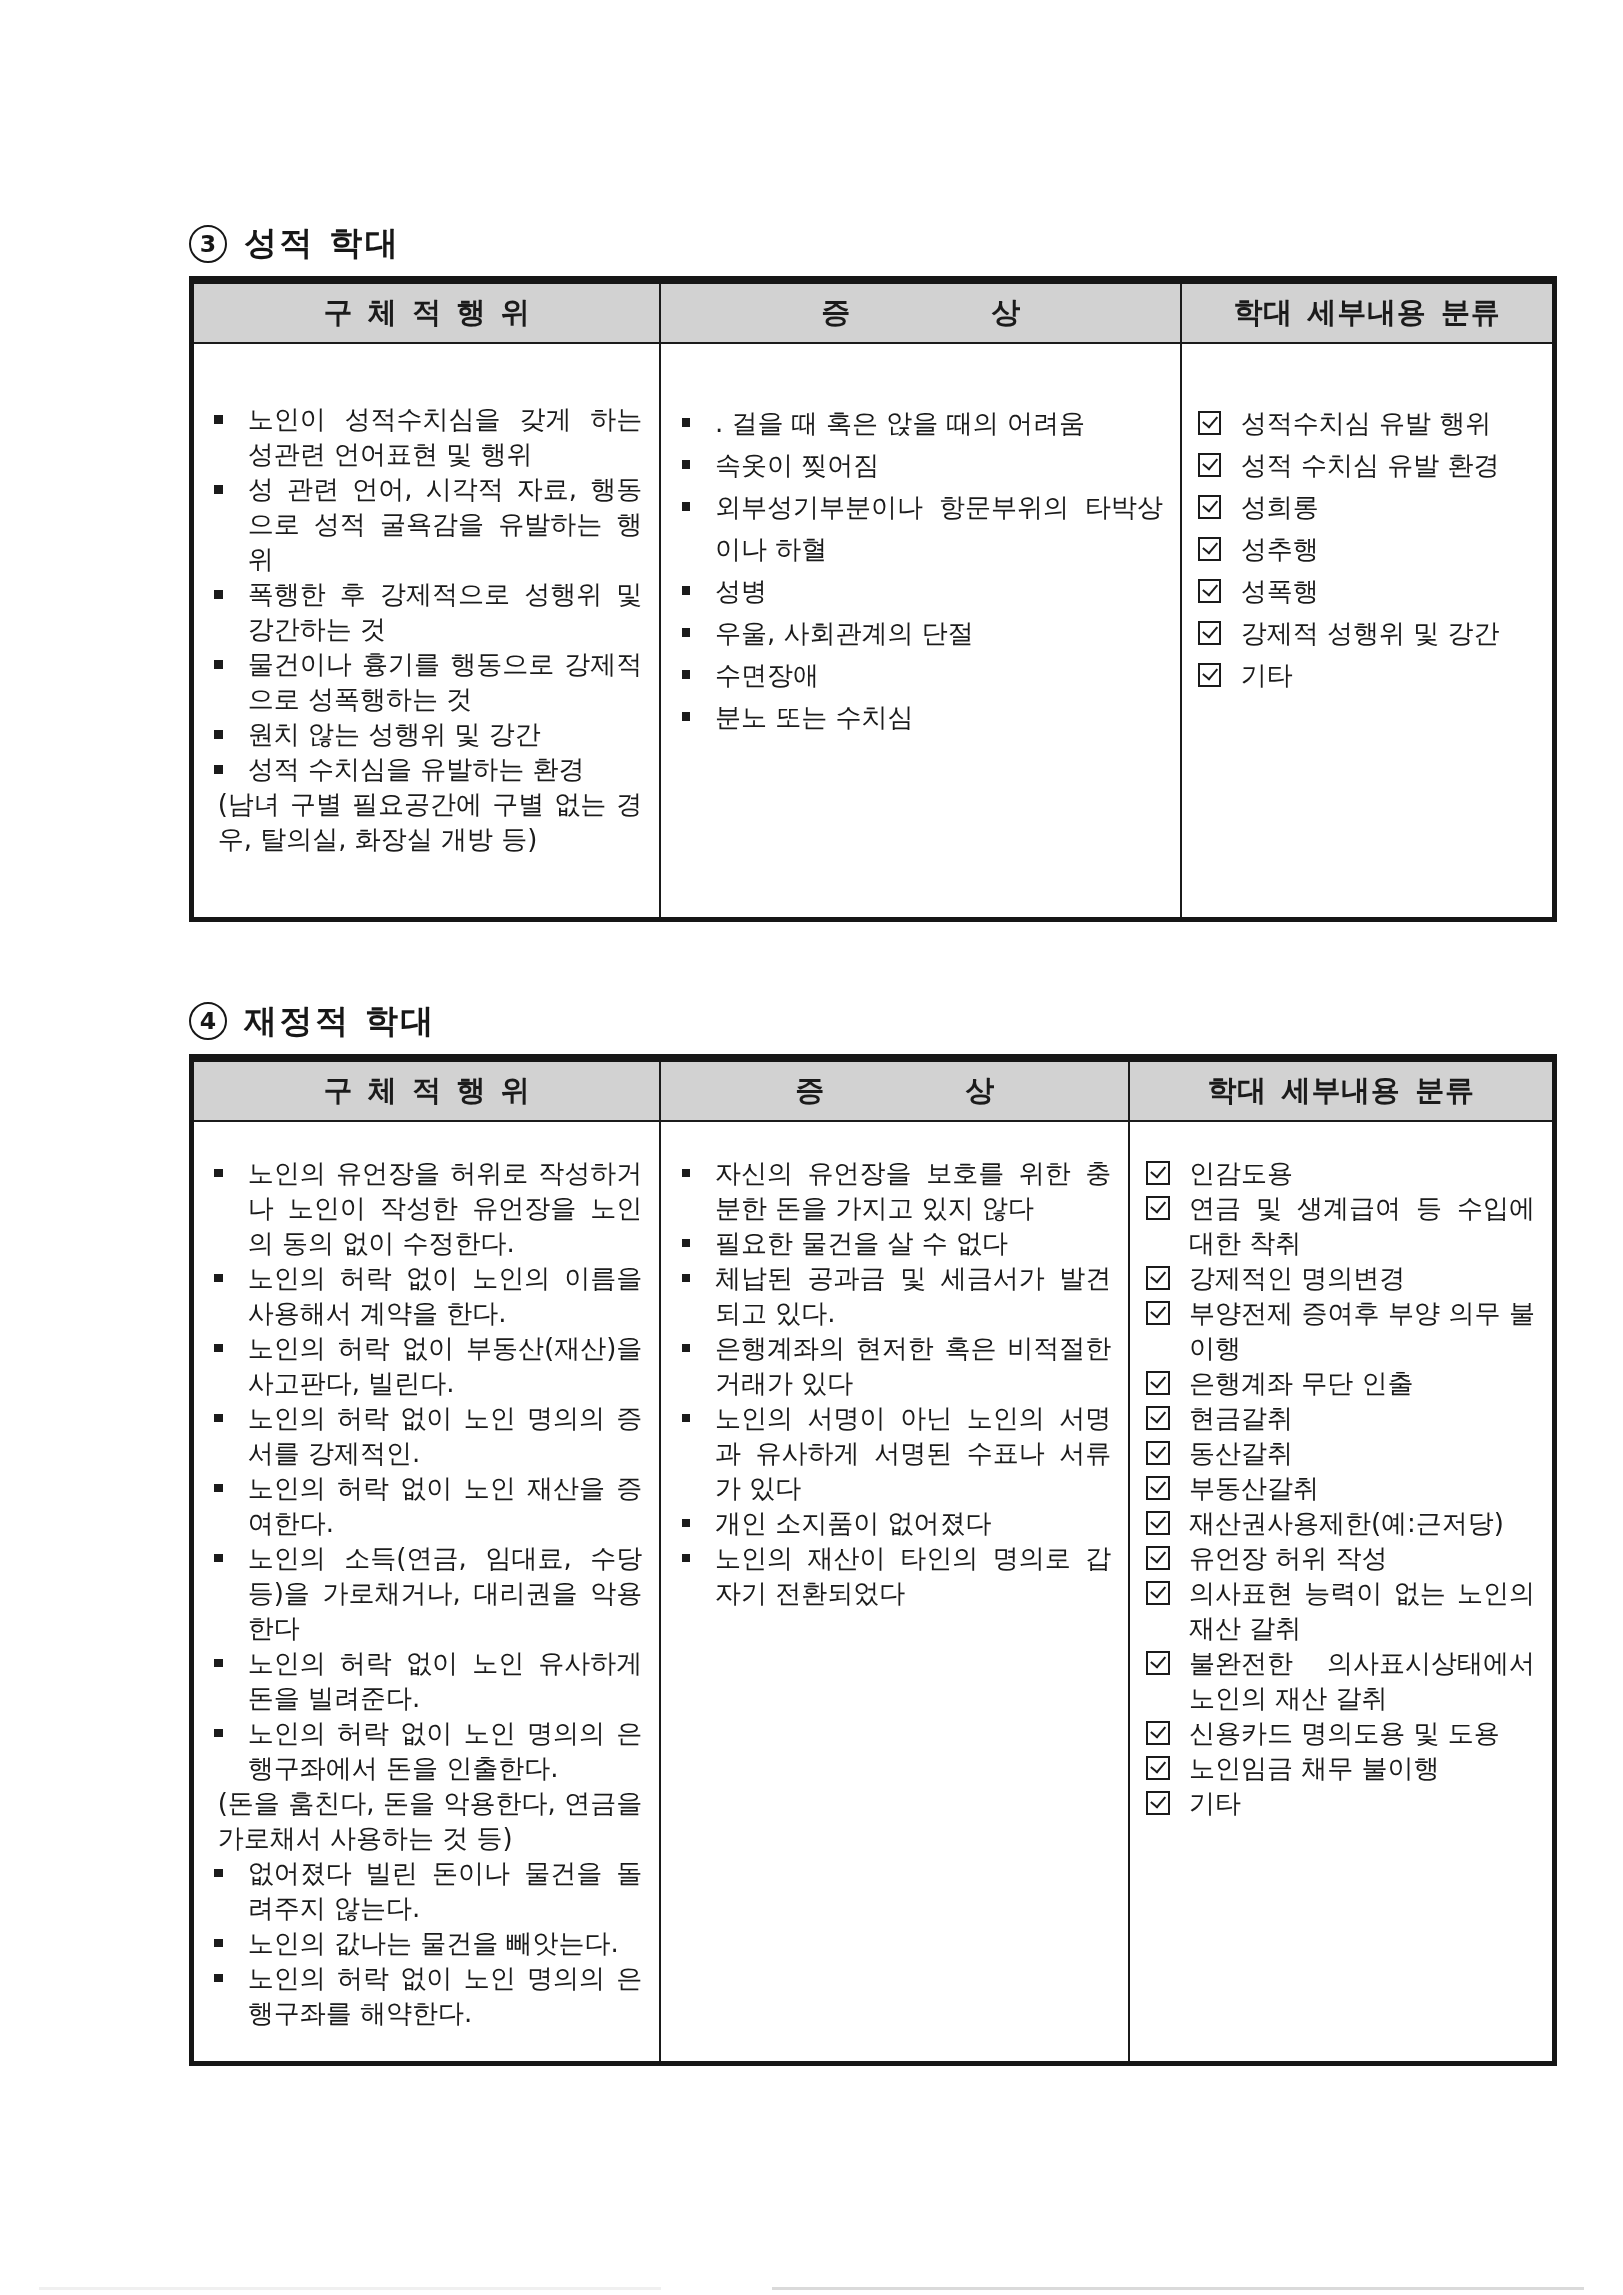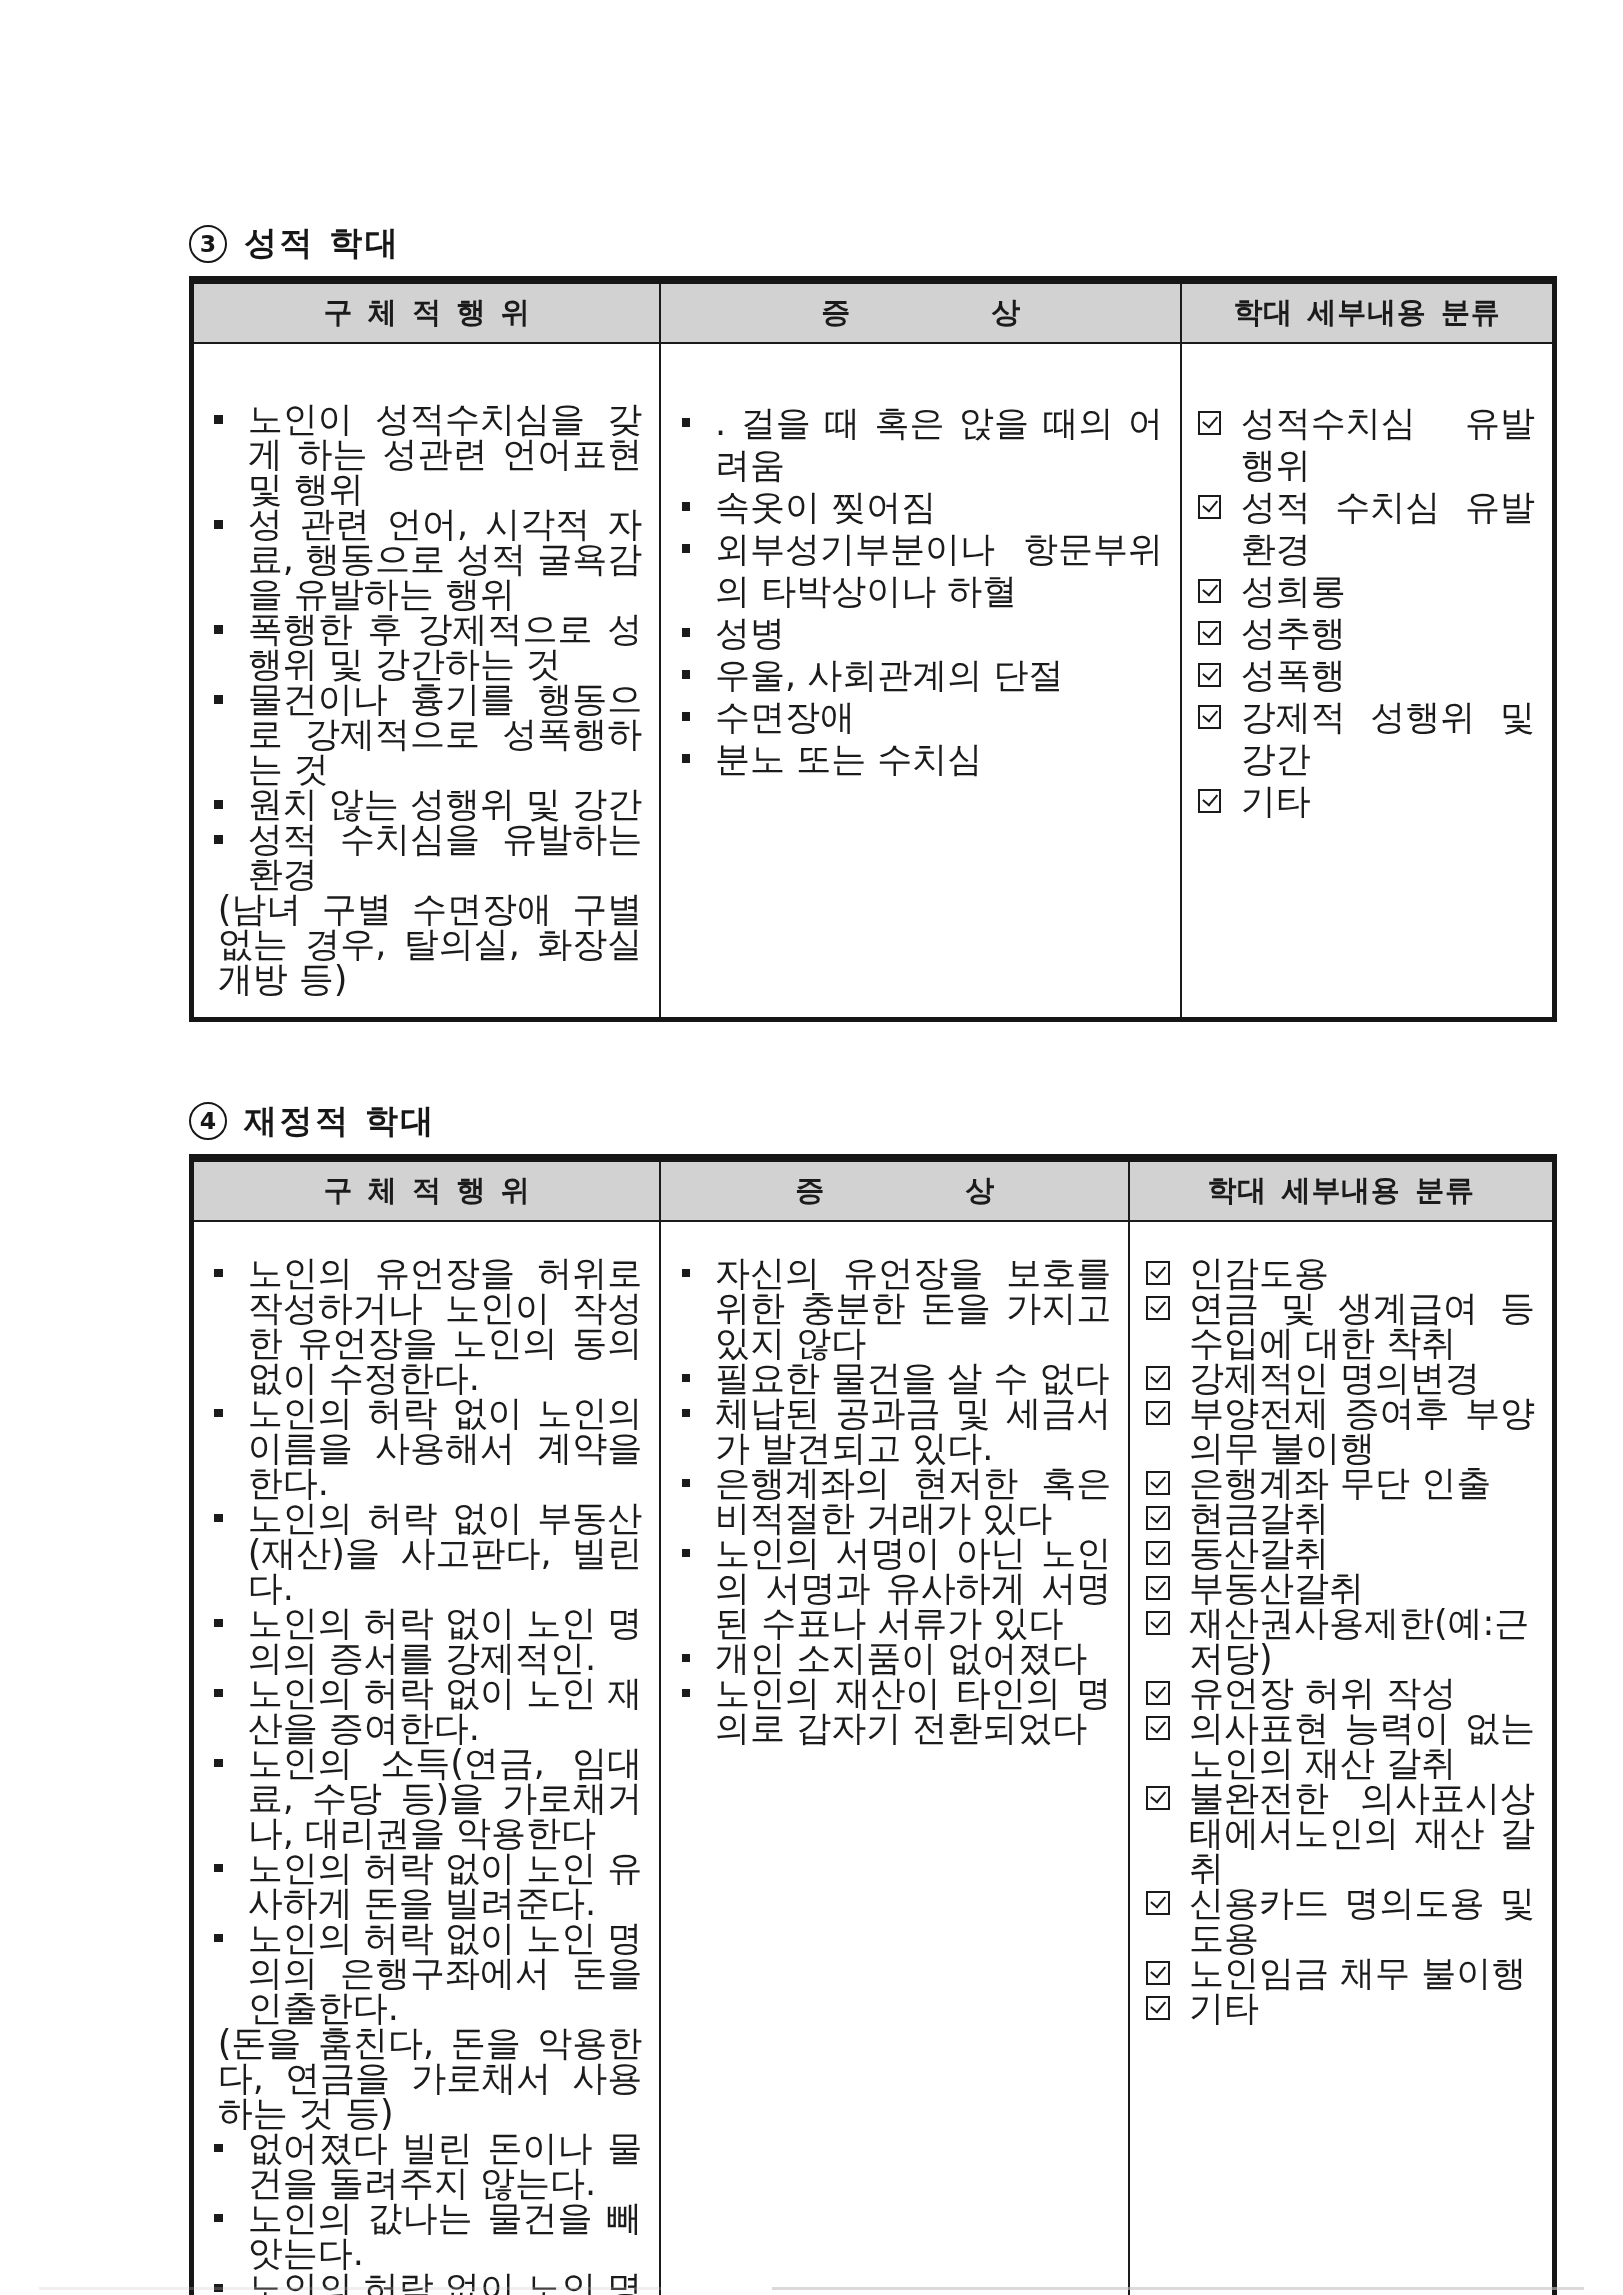--- a/index.html
+++ b/index.html
@@ -79,21 +79,21 @@
   th.h-class    { word-spacing: 3.9px; letter-spacing: 0.7px; }
 
   .t1 tbody td { height: 576px;  padding: 58px 17px 19.6px 15.7px; }
   .t2 tbody td { height: 943px; padding: 34px 17px 19.6px 15.7px; }
 
   
   ul.items {
     margin: 0;
     padding: 0;
     list-style: none;
-    font-size: 35px;
+    font-size: 26px;
     line-height: 35px;
   }
   td.lh-wide ul.items { line-height: 42px; }
 
   ul.items li {
     position: relative;
     text-align: justify;
     word-break: break-all;
   }
   ul[data-marker="square"] li { padding-left: 38px; }
@@ -195,21 +195,21 @@
 
                   <li>
                     <span class="marker"></span>
                     <span class="txt">원치 않는 성행위 및 강간</span>
                     
                   </li>
 
                   <li>
                     <span class="marker"></span>
                     <span class="txt">성적 수치심을 유발하는 환경</span>
-                    <span class="note">(남녀 구별 수면장애 구별 없는 경우, 탈의실, 화장실 개방 등)</span>
+                    <span class="note">(남녀 구별 필요공간에 구별 없는 경우, 탈의실, 화장실 개방 등)</span>
                   </li>
                 </ul>
             </td>
             <td class="lh-wide">
               <ul class="items" data-marker="square">
 
                   <li>
                     <span class="marker"></span>
                     <span class="txt">. 걸을 때 혹은 앉을 때의 어려움</span>
                     

